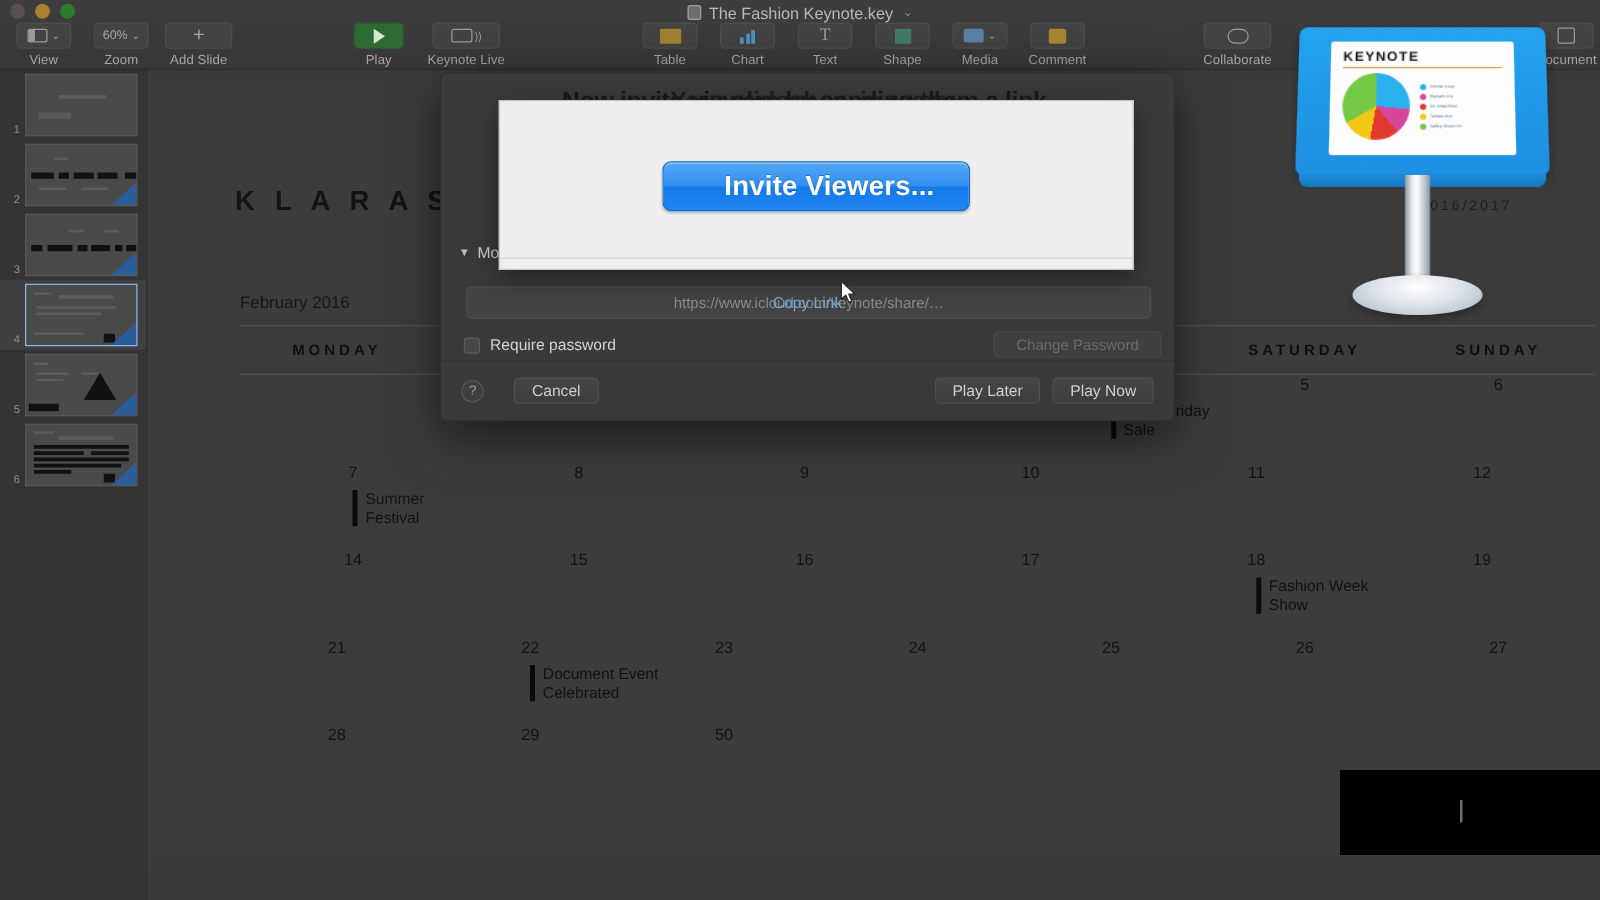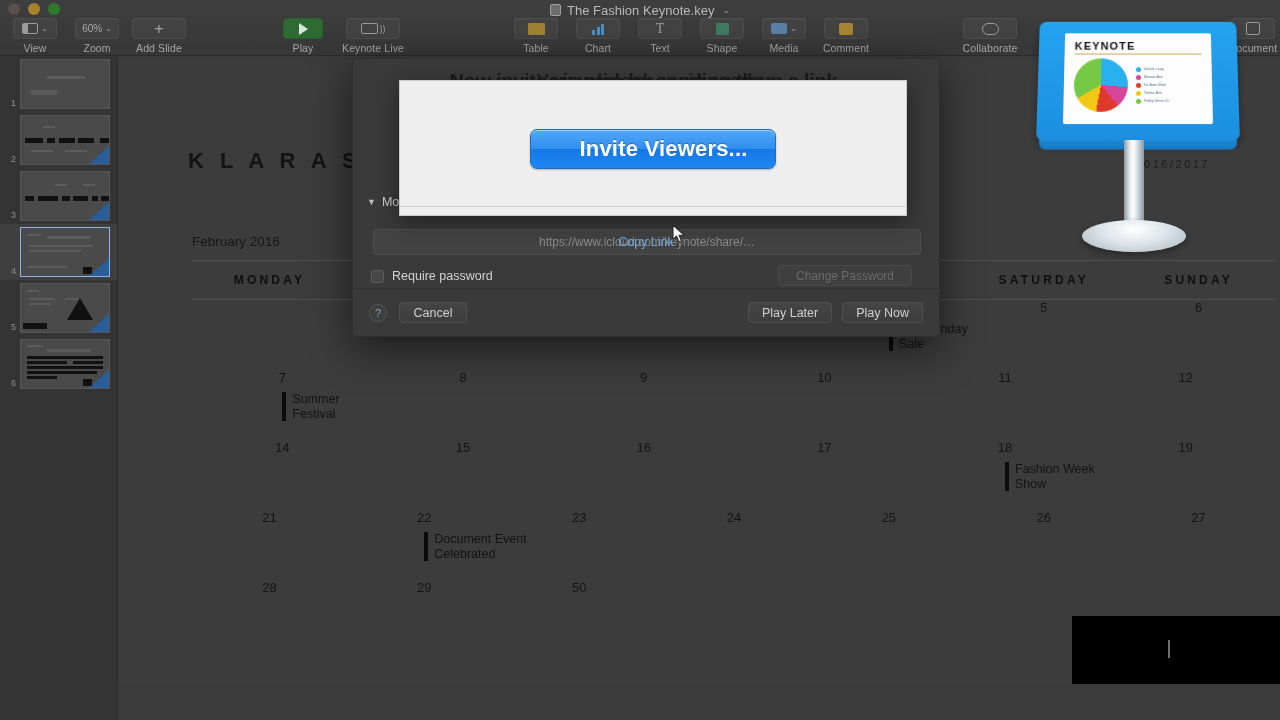--- a/index.html
+++ b/index.html
@@ -196,21 +196,21 @@
   .linktext { font-size: 12px; color: #8b8b8b; }
   .copylink {
     position: absolute; left: 50%; top: 176px; transform: translateX(-50%);
     font-size: 12.5px; color: #6fa8dc; z-index: 3;
   }
 
   .pwdrow { position: absolute; left: 18px; top: 210px; display: flex; align-items: center; gap: 8px;}
   .cb { width: 13px; height: 13px; border: 1px solid #5d5d5d; border-radius: 3px; background: #474747; }
   .pwdlabel { font-size: 12.5px; color: #d2d2d2; }
   .changepwd {
-    position: absolute; right: 27px; top: 206px; width: 134px; height: 21px;
+    position: absolute; right: 10px; top: 206px; width: 134px; height: 21px;
     border: 1px solid #4a4a4a; border-radius: 4px; background: #3f3f3f;
     display: flex; align-items: center; justify-content: center;
     font-size: 12px; color: #6b6b6b;
   }
   .footbar {
     position: absolute; left: 0; right: 0; bottom: 0; height: 48px;
     border-top: 1px solid #333; display: flex; align-items: center; padding: 0 16px;
   }
   .helpbtn {
     width: 18px; height: 18px; border-radius: 50%; border: 1px solid #555;
@@ -681,21 +681,21 @@
     <div class="copylink">Copy Link</div>
 
     <div class="pwdrow">
       <span class="cb"></span>
       <span class="pwdlabel">Require password</span>
     </div>
     <div class="changepwd">Change Password</div>
 
     <div class="footbar">
       <div class="helpbtn">?</div>
-      <div class="btn" style="margin-left:12px">Cancel</div>
+      <div class="btn" style="margin-left:24px">Cancel</div>
       <div class="spacer"></div>
       <div class="btn">Play Later</div>
       <div class="btn" style="margin-left:10px">Play Now</div>
     </div>
   </div>
 
   <div class="ghostline ghost-a">Now invite viewers by sending them a link.</div>
   <div class="ghost-b">Your slideshow is ready.</div>
 
   <div class="popup">

